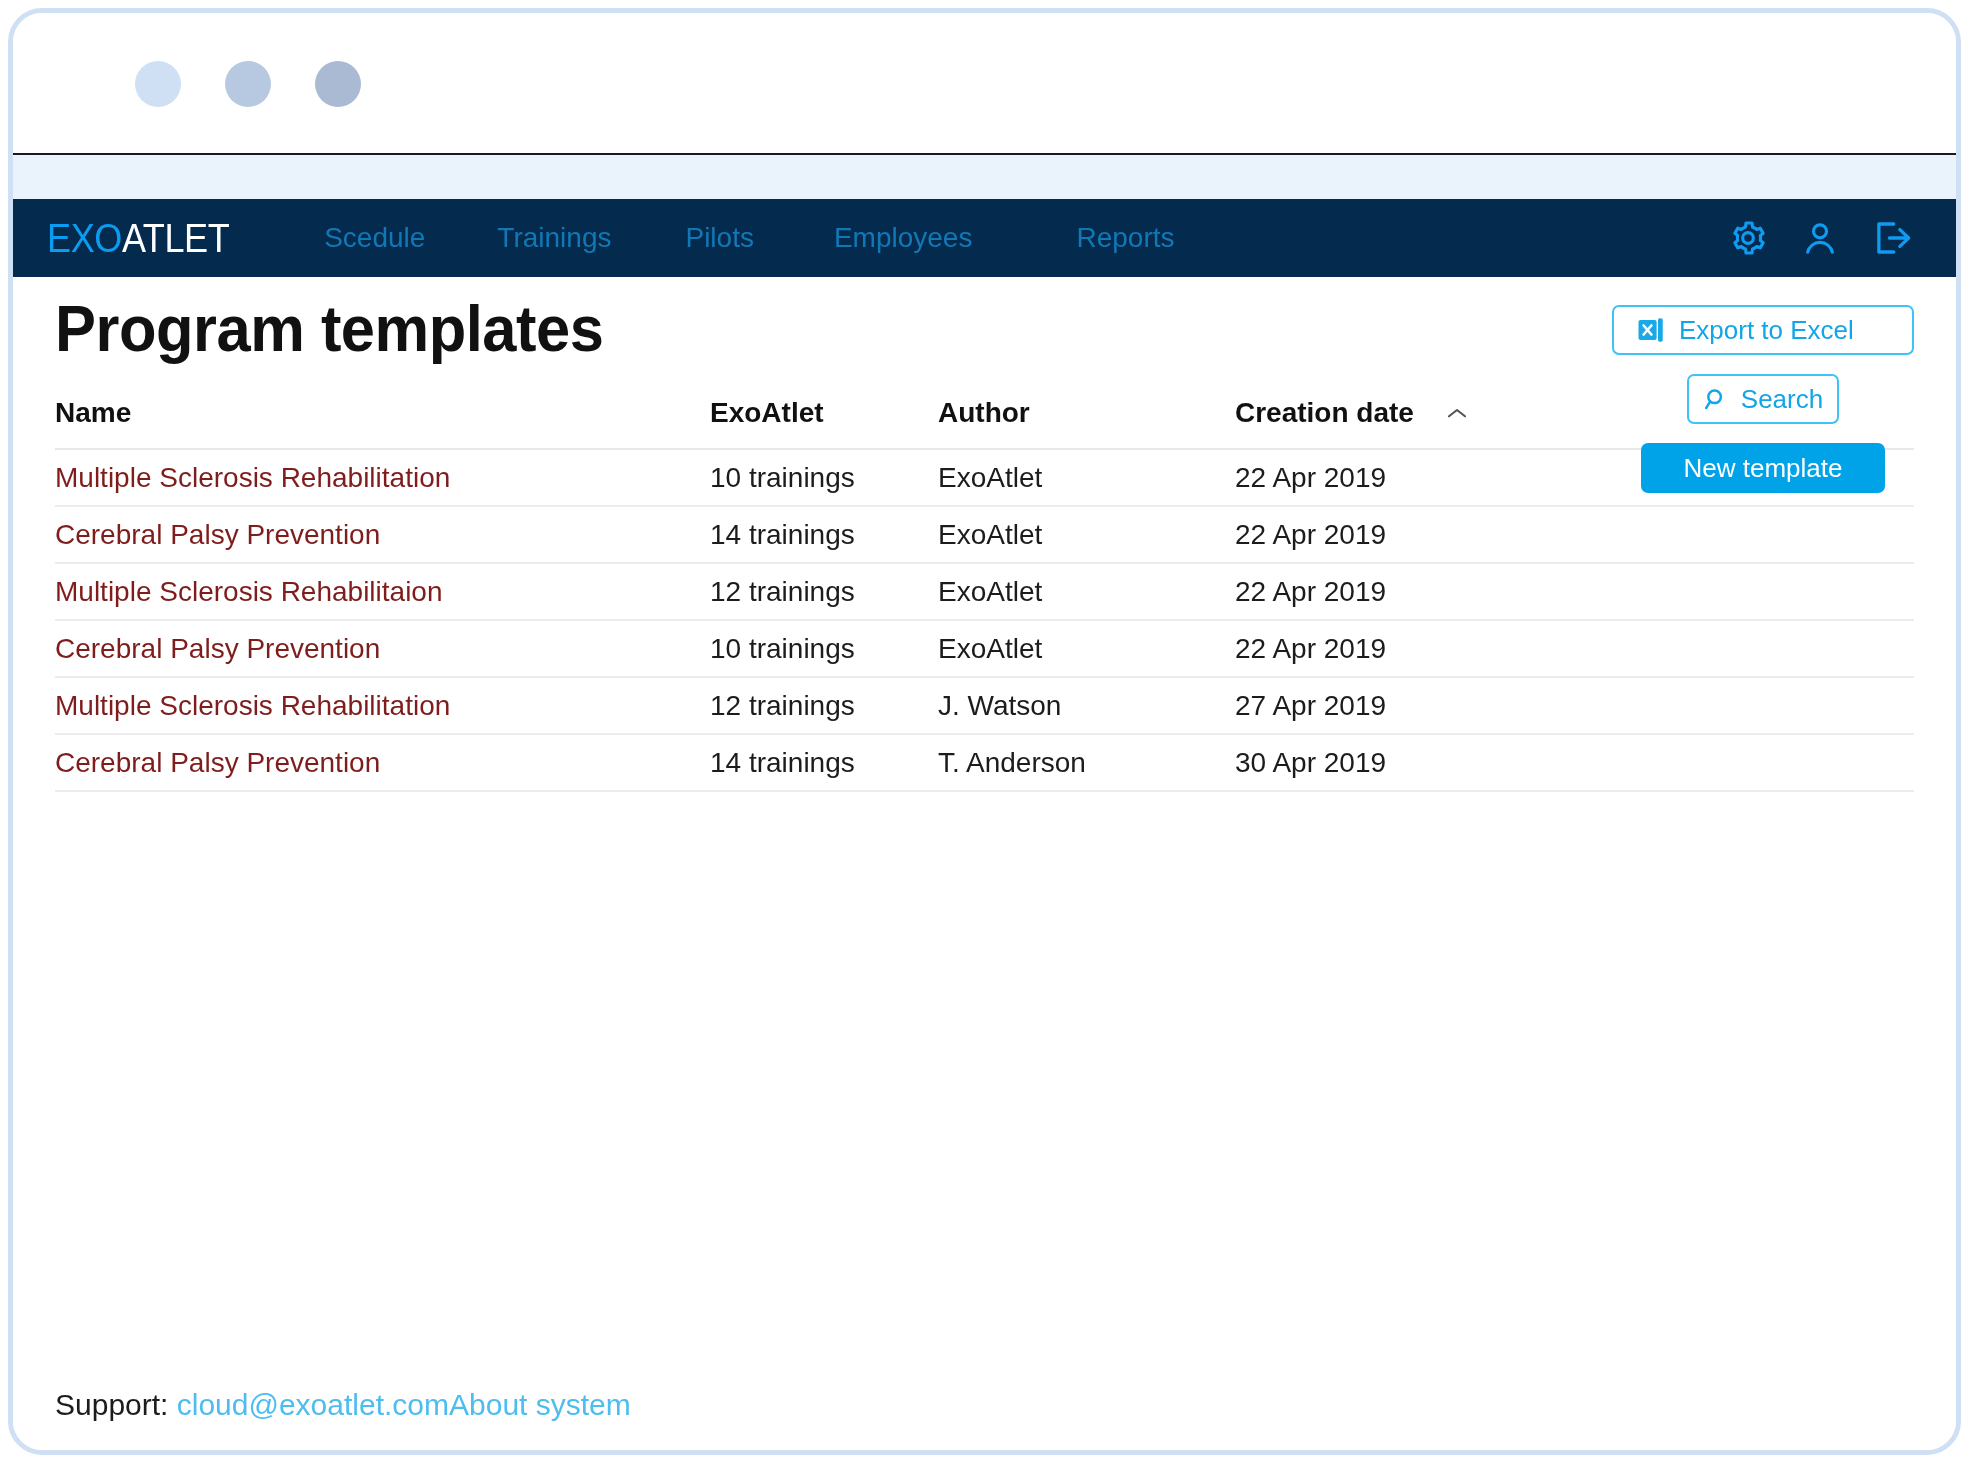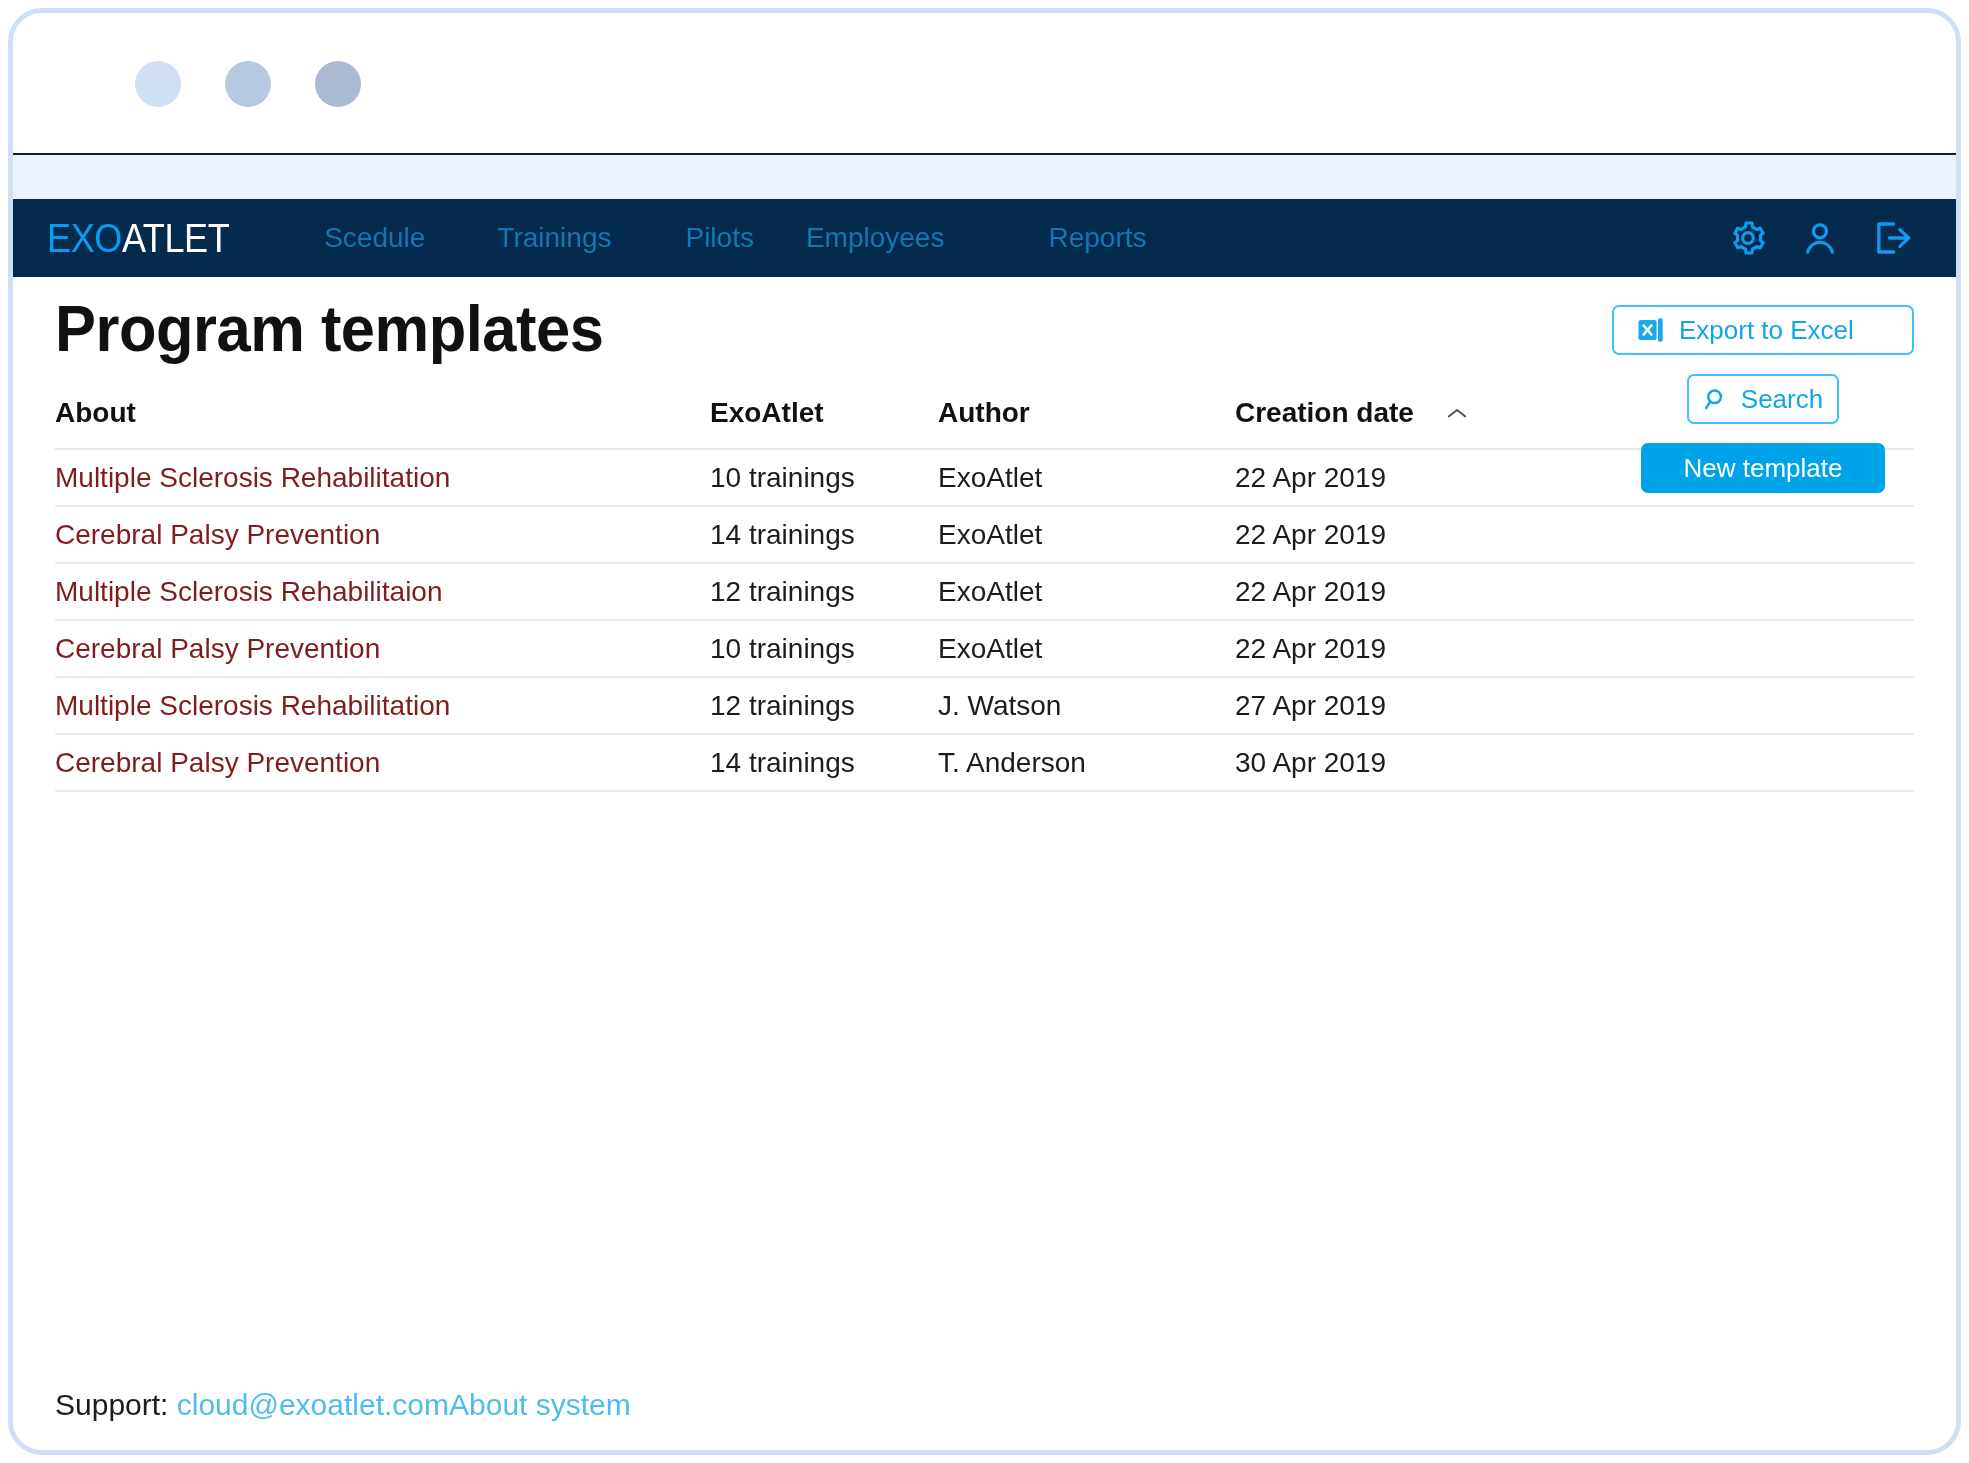--- a/index.html
+++ b/index.html
@@ -82,21 +82,21 @@
   }
   .nav-link {
     color: #1278b5;
     font-size: 28px;
     text-decoration: none;
     white-space: nowrap;
     cursor: pointer;
   }
   .nav-link:nth-child(1) { margin-right: 72px; }
   .nav-link:nth-child(2) { margin-right: 74px; }
-  .nav-link:nth-child(3) { margin-right: 52px; }
+  .nav-link:nth-child(3) { margin-right: 80px; }
   .nav-link:nth-child(4) { margin-right: 104px; }
 
   #header-icons {
     position: absolute;
     right: 42px;
     top: 0;
     height: 78px;
     display: flex;
     align-items: center;
     gap: 28px;
@@ -321,21 +321,21 @@
     <table id="templates-table">
       <colgroup>
         <col class="c-name">
           <col class="c-dur">
           <col class="c-auth">
           <col class="c-date">
       </colgroup>
       <thead>
         <tr>
           <th>
-            <span>About</span>
+            <span>Name</span>
           </th>
           <th>
             <span>ExoAtlet</span>
           </th>
           <th>
             <span>Author</span>
           </th>
           <th>
             <span class="th-inner">
               <span>Creation date</span>

